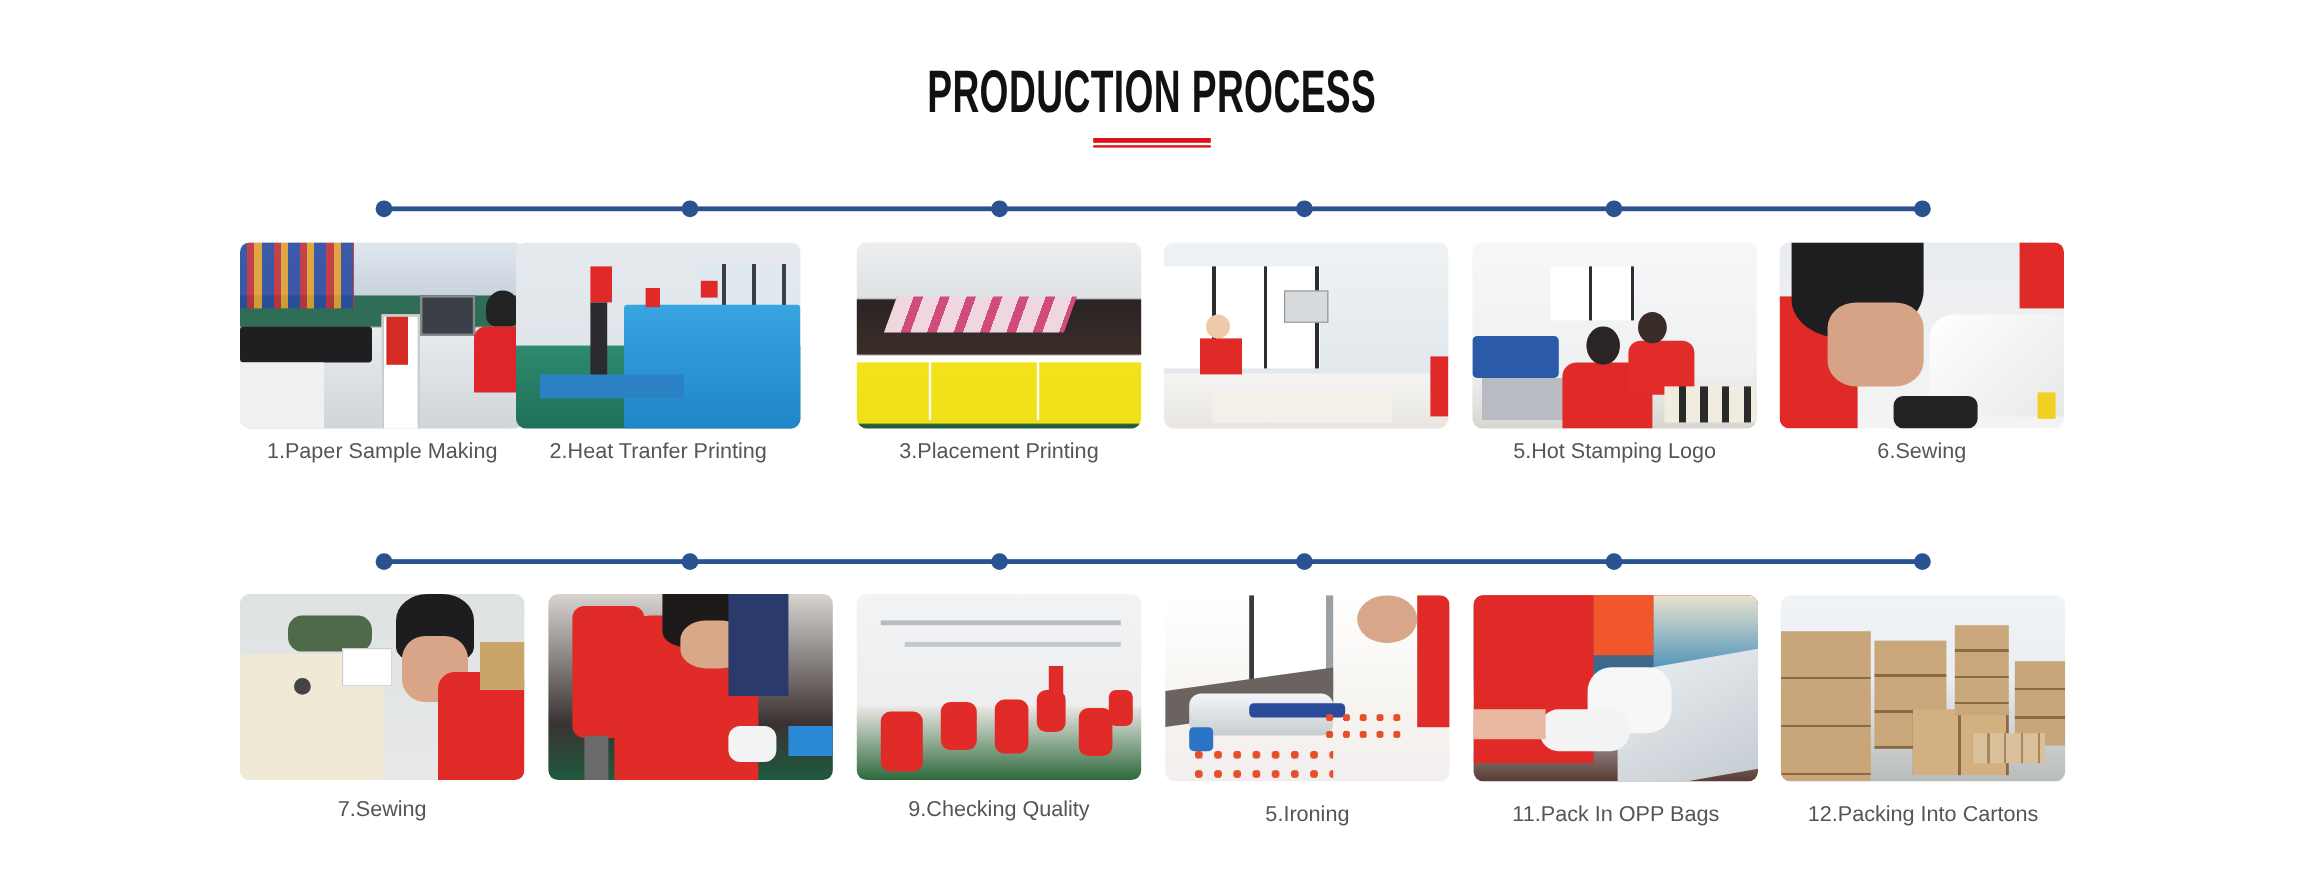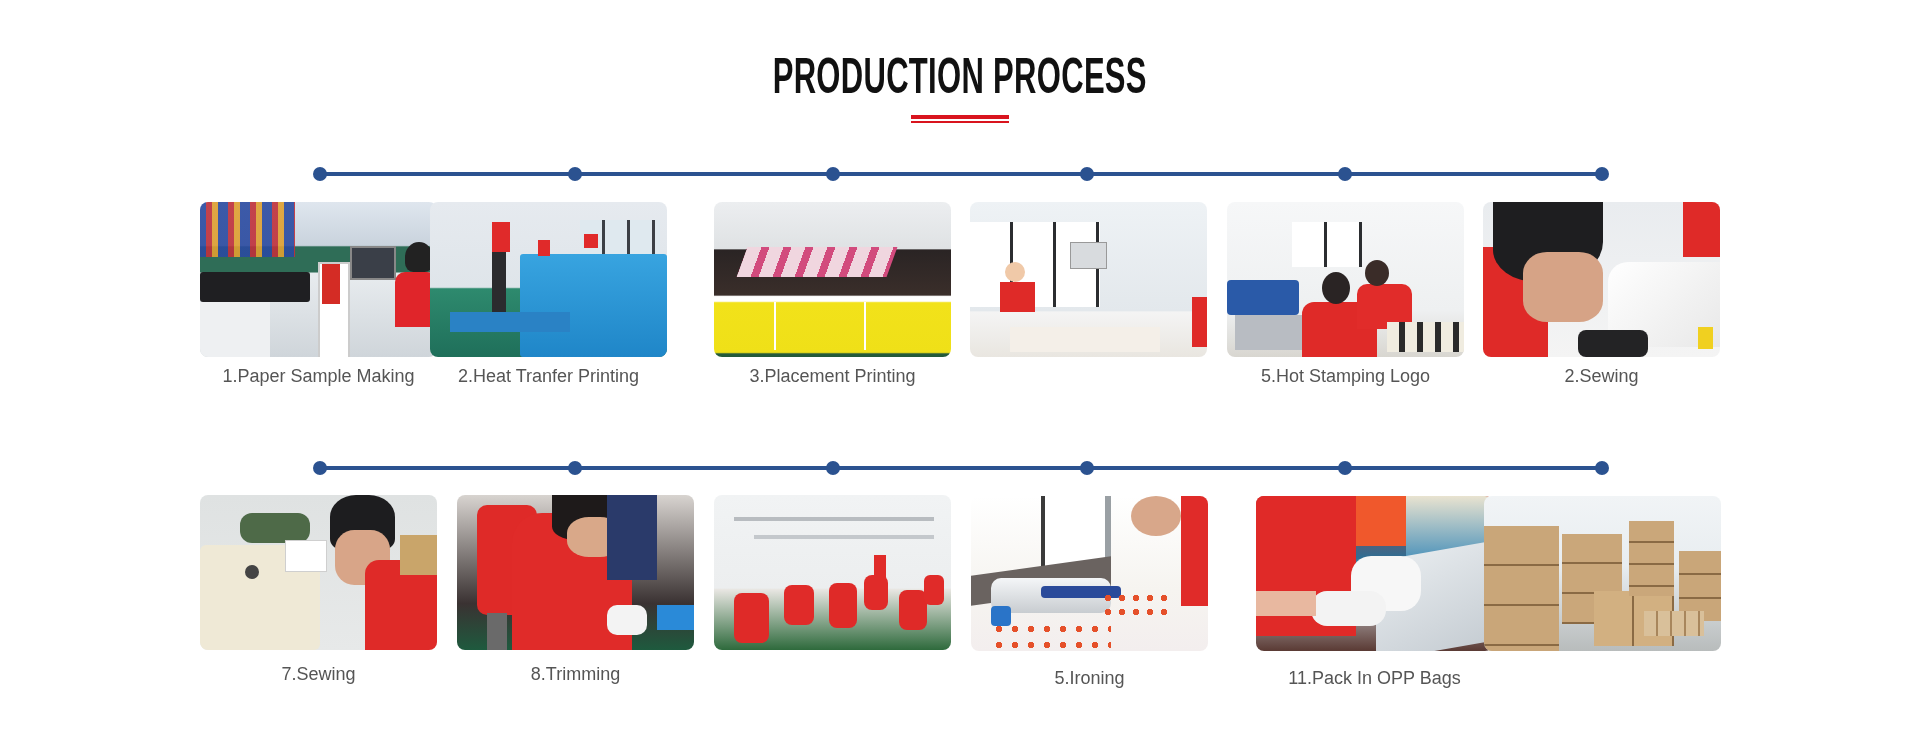--- a/index.html
+++ b/index.html
@@ -136,21 +136,21 @@
 <div class="step" style="left:1483px; top:202px;">
   <div class="photo" style="background: linear-gradient(180deg,#e9ecef 0%,#f4f4f4 100%);" title="worker at white sewing machine">
     <div class="layer" style="left:0;top:45px;width:65px;height:110px;background:#df2a28"></div>
     <div class="layer" style="left:10px;top:0px;width:110px;height:80px;background:#1e1e20;border-radius:0 0 50% 40%"></div>
     <div class="layer" style="left:40px;top:50px;width:80px;height:70px;background:#d6a386;border-radius:30%"></div>
     <div class="layer" style="left:125px;top:60px;width:112px;height:85px;background:linear-gradient(135deg,#ffffff,#e8e8e8);border-radius:20px 0 0 0"></div>
     <div class="layer" style="left:200px;top:0px;width:37px;height:55px;background:#df2a28"></div>
     <div class="layer" style="left:95px;top:128px;width:70px;height:27px;background:#232325;border-radius:8px"></div>
     <div class="layer" style="left:215px;top:125px;width:15px;height:22px;background:#f0d020"></div>
   </div>
-  <div class="label" style="top:163px;">2.Sewing</div>
+  <div class="label" style="top:163px;">6.Sewing</div>
 </div>
 
 <div class="step" style="left:200px; top:495px;">
   <div class="photo" style="background: linear-gradient(180deg,#dfe2e2 0%,#e7e9e9 100%);" title="worker at industrial sewing machine">
     <div class="layer" style="left:40px;top:18px;width:70px;height:30px;background:#4e6a48;border-radius:12px"></div>
     <div class="layer" style="left:0;top:50px;width:120px;height:105px;background:#efe9d6;border-radius:6px"></div>
     <div class="layer" style="left:45px;top:70px;width:14px;height:14px;background:#444;border-radius:50%"></div>
     <div class="layer" style="left:85px;top:45px;width:40px;height:30px;background:#ffffff;border:1px solid #cfcfcf"></div>
     <div class="layer" style="left:130px;top:0px;width:65px;height:55px;background:#1d1d1f;border-radius:40% 40% 20% 20%"></div>
     <div class="layer" style="left:135px;top:35px;width:55px;height:55px;background:#d8a588;border-radius:35%"></div>
@@ -164,53 +164,53 @@
   <div class="photo" style="background: linear-gradient(180deg,#d8d4d0 0%,#3a3232 70%,#1e5a3e 100%);" title="worker in gloves trimming threads">
     <div class="layer" style="left:20px;top:10px;width:60px;height:110px;background:#df2a28;border-radius:10px"></div>
     <div class="layer" style="left:30px;top:118px;width:20px;height:37px;background:#6a6a6a"></div>
     <div class="layer" style="left:55px;top:18px;width:120px;height:137px;background:#e02b29;border-radius:30px 24px 0 0"></div>
     <div class="layer" style="left:95px;top:0px;width:80px;height:45px;background:#1e1a1a;border-radius:0 0 40% 30%"></div>
     <div class="layer" style="left:110px;top:22px;width:55px;height:40px;background:#d9a889;border-radius:40%"></div>
     <div class="layer" style="left:150px;top:0px;width:50px;height:85px;background:#2a3a6a"></div>
     <div class="layer" style="left:150px;top:110px;width:40px;height:30px;background:#f3f3f3;border-radius:10px"></div>
     <div class="layer" style="left:200px;top:110px;width:37px;height:25px;background:#2a8ad8"></div>
   </div>
-  <div class="label" style="top:168px;">8.Trimming</div>
 </div>
 
 <div class="step" style="left:714px; top:495px;">
   <div class="photo" style="background: linear-gradient(180deg,#f1f3f4 0%,#eceeef 60%,#e8e6e2 61%,#2e6a3c 100%);" title="workers inspecting garments at long tables">
     <div class="layer" style="left:20px;top:22px;width:200px;height:4px;background:#b8bcc0"></div>
     <div class="layer" style="left:40px;top:40px;width:180px;height:4px;background:#c4c8cc"></div>
     <div class="layer" style="left:20px;top:98px;width:35px;height:50px;background:#df2a28;border-radius:8px"></div>
     <div class="layer" style="left:70px;top:90px;width:30px;height:40px;background:#e02b29;border-radius:8px"></div>
     <div class="layer" style="left:115px;top:88px;width:28px;height:45px;background:#df2a28;border-radius:8px"></div>
     <div class="layer" style="left:150px;top:80px;width:24px;height:35px;background:#e02b29;border-radius:8px"></div>
     <div class="layer" style="left:185px;top:95px;width:28px;height:40px;background:#df2a28;border-radius:8px"></div>
     <div class="layer" style="left:210px;top:80px;width:20px;height:30px;background:#e02b29;border-radius:6px"></div>
     <div class="layer" style="left:160px;top:60px;width:12px;height:25px;background:#e02b29"></div>
   </div>
+  <div class="label" style="top:168px;">9.Checking Quality</div>
 </div>
 
 <div class="step" style="left:971px; top:496px;">
   <div class="photo" style="background: linear-gradient(180deg,#ffffff 0%,#f6f4f0 60%,#f3eeee 100%);" title="worker ironing orange garments">
     <div class="layer" style="left:70px;top:0px;width:60px;height:80px;border-left:4px solid #3a3a3a;border-right:6px solid #9aa0a4;background:#ffffff"></div>
     <div class="layer" style="left:0px;top:70px;width:140px;height:30px;background:#6a6360;transform:skewY(-8deg)"></div>
     <div class="layer" style="left:20px;top:82px;width:120px;height:35px;background:linear-gradient(180deg,#f4f6f8,#c8ccd0);border-radius:10px"></div>
     <div class="layer" style="left:20px;top:110px;width:20px;height:20px;background:#2a74c8;border-radius:4px"></div>
     <div class="layer" style="left:70px;top:90px;width:80px;height:12px;background:#2a4a9a;border-radius:4px"></div>
     <div class="layer" style="left:20px;top:125px;width:120px;height:30px;background:radial-gradient(circle,#e5502a 0 30%,transparent 31%) 0 0/16px 16px"></div>
     <div class="layer" style="left:130px;top:95px;width:70px;height:30px;background:radial-gradient(circle,#e5502a 0 30%,transparent 31%) 0 0/14px 14px"></div>
     <div class="layer" style="left:210px;top:0px;width:27px;height:110px;background:#e02b29"></div>
     <div class="layer" style="left:160px;top:0px;width:50px;height:40px;background:#d8a78a;border-radius:50%"></div>
   </div>
   <div class="label" style="top:171px;">5.Ironing</div>
 </div>
 
-<div class="step" style="left:1228px; top:496px;margin-left:28px;">
+<div class="step" style="left:1228px; top:496px;">
   <div class="photo" style="background: linear-gradient(180deg,#c8362c 0%,#2e6e94 40%,#d0d4d8 60%,#5a3a34 100%);" title="gloved hands packing into plastic bags">
     <div class="layer" style="left:0;top:0;width:100px;height:140px;background:#e02a28"></div>
     <div class="layer" style="left:100px;top:0;width:50px;height:50px;background:#f0582c"></div>
     <div class="layer" style="left:150px;top:0;width:87px;height:70px;background:linear-gradient(180deg,#e9e3d0,#3c8ab8)"></div>
     <div class="layer" style="left:120px;top:55px;width:117px;height:100px;background:linear-gradient(160deg,#e8ecef,#c6cdd3);transform:skewY(-10deg)"></div>
     <div class="layer" style="left:95px;top:60px;width:70px;height:55px;background:#f7f7f7;border-radius:20px"></div>
     <div class="layer" style="left:55px;top:95px;width:75px;height:35px;background:#f3f3f3;border-radius:16px"></div>
     <div class="layer" style="left:0;top:95px;width:60px;height:25px;background:#e8b8a0"></div>
   </div>
   <div class="label" style="top:171px;">11.Pack In OPP Bags</div>
@@ -218,13 +218,14 @@
 
 <div class="step" style="left:1484px; top:496px;">
   <div class="photo" style="background: linear-gradient(180deg,#f1f4f6 0%,#e8edf0 45%,#b8bcbc 100%);" title="stacked cardboard cartons in warehouse">
     <div class="layer" style="left:0;top:30px;width:75px;height:125px;background:repeating-linear-gradient(180deg,#c9a679 0 38px,#8a6a44 38px 40px)"></div>
     <div class="layer" style="left:78px;top:38px;width:60px;height:90px;background:repeating-linear-gradient(180deg,#caa77a 0 28px,#8a6a44 28px 30px)"></div>
     <div class="layer" style="left:110px;top:95px;width:80px;height:55px;background:repeating-linear-gradient(90deg,#d2b081 0 38px,#8a6a44 38px 40px)"></div>
     <div class="layer" style="left:145px;top:25px;width:45px;height:75px;background:repeating-linear-gradient(180deg,#caa77a 0 20px,#8a6a44 20px 22px)"></div>
     <div class="layer" style="left:195px;top:55px;width:42px;height:70px;background:repeating-linear-gradient(180deg,#c9a679 0 22px,#8a6a44 22px 24px)"></div>
     <div class="layer" style="left:160px;top:115px;width:60px;height:25px;background:repeating-linear-gradient(90deg,#d9c09a 0 12px,#a8865c 12px 14px)"></div>
   </div>
+  <div class="label" style="top:171px;">12.Packing Into Cartons</div>
 </div>
 
 </body></html>

